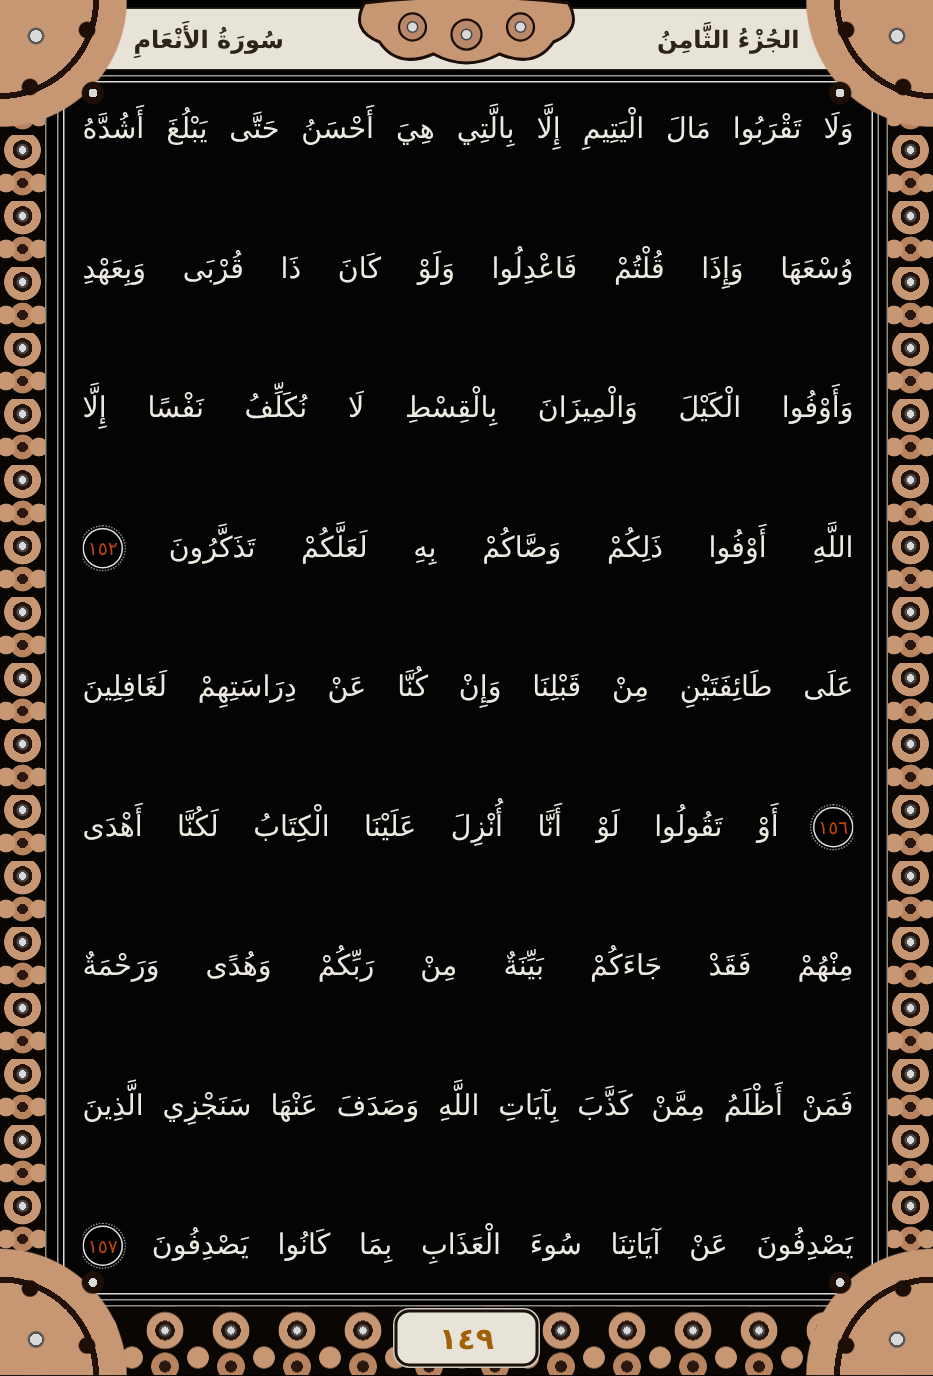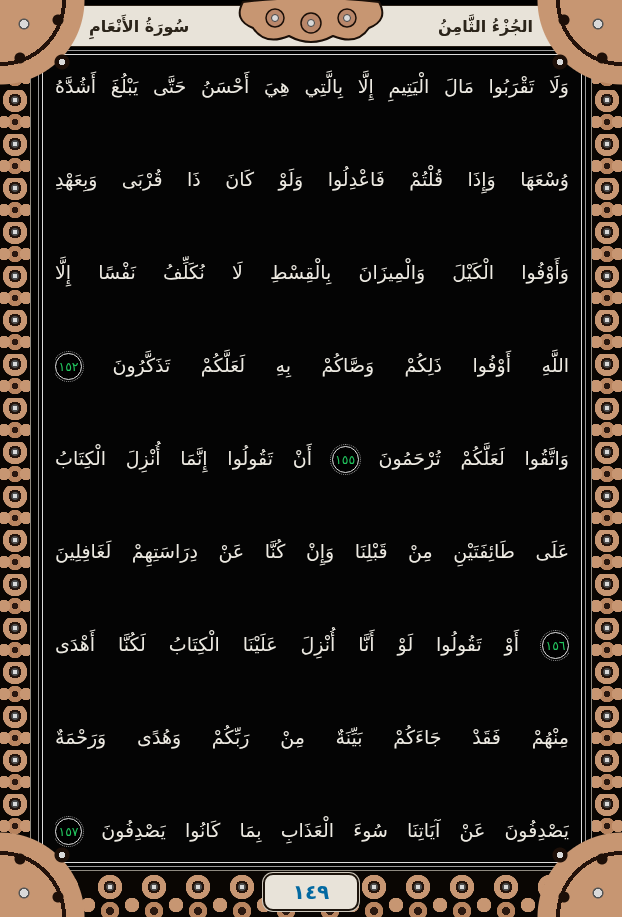--- a/index.html
+++ b/index.html
@@ -55,29 +55,29 @@
 
   
   .panel{position:absolute;left:42px;right:40px;top:54px;bottom:54px;
     background:#040404;border:1px solid #dcdcdc;
     box-shadow:0 0 0 3px #000,0 0 0 4px #9a9a9a,0 0 0 7px #000;
     z-index:2;padding:6px 12px;box-sizing:border-box;overflow:hidden;}
   .qlines{height:100%;display:flex;flex-direction:column;justify-content:space-between;}
   .qline{direction:rtl;text-align:justify;text-align-last:justify;-moz-text-align-last:justify;
     color:#edeae2;font-size:19px;line-height:51px;height:51px;overflow:hidden;}
   .ayah{display:inline-block;width:27px;height:27px;line-height:25px;text-align:center;
-    border:1px solid #e2e2e2;border-radius:50%;font-size:12.5px;color:#22c55e;background:#000;
+    border:1px solid #e2e2e2;border-radius:50%;font-size:12.5px;color:#c2410c;background:#000;
     vertical-align:middle;box-sizing:border-box;outline:1px dotted #8f8f8f;outline-offset:1px;
     text-align-last:center;-moz-text-align-last:center;}
 
   
   .cartouche{position:absolute;left:50%;bottom:6px;transform:translateX(-50%);
     width:92px;height:34px;background:#e8e3d9;border:2px solid #1c140c;border-radius:10px;
     box-shadow:0 0 0 1px #cfc9bd;display:flex;align-items:center;justify-content:center;z-index:5;}
-  .pagenum{font-size:20px;font-weight:bold;color:#0369a1;}
+  .pagenum{font-size:20px;font-weight:bold;color:#a16207;}
 </style>
 </head>
 <body>
 
 <div class="page">
 
   <div class="header-band">
     <span class="header-label">الجُزْءُ الثَّامِنُ</span>
     <span class="header-label">سُورَةُ الأَنْعَامِ</span>
   </div>
@@ -100,24 +100,24 @@
   <div class="corner tr"></div>
   <div class="corner bl"></div>
   <div class="corner br"></div>
 
   <div class="panel" lang="ar" dir="rtl">
     <div class="qlines">
         <div class="qline"><span>وَلَا تَقْرَبُوا مَالَ الْيَتِيمِ إِلَّا بِالَّتِي هِيَ أَحْسَنُ حَتَّى يَبْلُغَ أَشُدَّهُ</span></div>
         <div class="qline"><span>وُسْعَهَا وَإِذَا قُلْتُمْ فَاعْدِلُوا وَلَوْ كَانَ ذَا قُرْبَى وَبِعَهْدِ</span></div>
         <div class="qline"><span>وَأَوْفُوا الْكَيْلَ وَالْمِيزَانَ بِالْقِسْطِ لَا نُكَلِّفُ نَفْسًا إِلَّا</span></div>
         <div class="qline"><span>اللَّهِ أَوْفُوا ذَلِكُمْ وَصَّاكُمْ بِهِ لَعَلَّكُمْ تَذَكَّرُونَ</span> <span class="ayah">١٥٢</span></div>
-        <div class="qline"><span>وَاتَّقُوا لَعَلَّكُمْ تُرْحَمُونَ</span> <span class="ayah">١٥٥</span> <span>أَنْ تَقُولُوا إِنَّمَا أُنْزِلَ الْكِتَابُ</span></div>
         <div class="qline"><span>عَلَى طَائِفَتَيْنِ مِنْ قَبْلِنَا وَإِنْ كُنَّا عَنْ دِرَاسَتِهِمْ لَغَافِلِينَ</span></div>
         <div class="qline"><span class="ayah">١٥٦</span> <span>أَوْ تَقُولُوا لَوْ أَنَّا أُنْزِلَ عَلَيْنَا الْكِتَابُ لَكُنَّا أَهْدَى</span></div>
         <div class="qline"><span>مِنْهُمْ فَقَدْ جَاءَكُمْ بَيِّنَةٌ مِنْ رَبِّكُمْ وَهُدًى وَرَحْمَةٌ</span></div>
+        <div class="qline"><span>فَمَنْ أَظْلَمُ مِمَّنْ كَذَّبَ بِآيَاتِ اللَّهِ وَصَدَفَ عَنْهَا سَنَجْزِي الَّذِينَ</span></div>
         <div class="qline"><span>يَصْدِفُونَ عَنْ آيَاتِنَا سُوءَ الْعَذَابِ بِمَا كَانُوا يَصْدِفُونَ</span> <span class="ayah">١٥٧</span></div>
       </div>
   </div>
 
   <div class="cartouche">
     <span class="pagenum">١٤٩</span>
   </div>
 
 </div>
 

